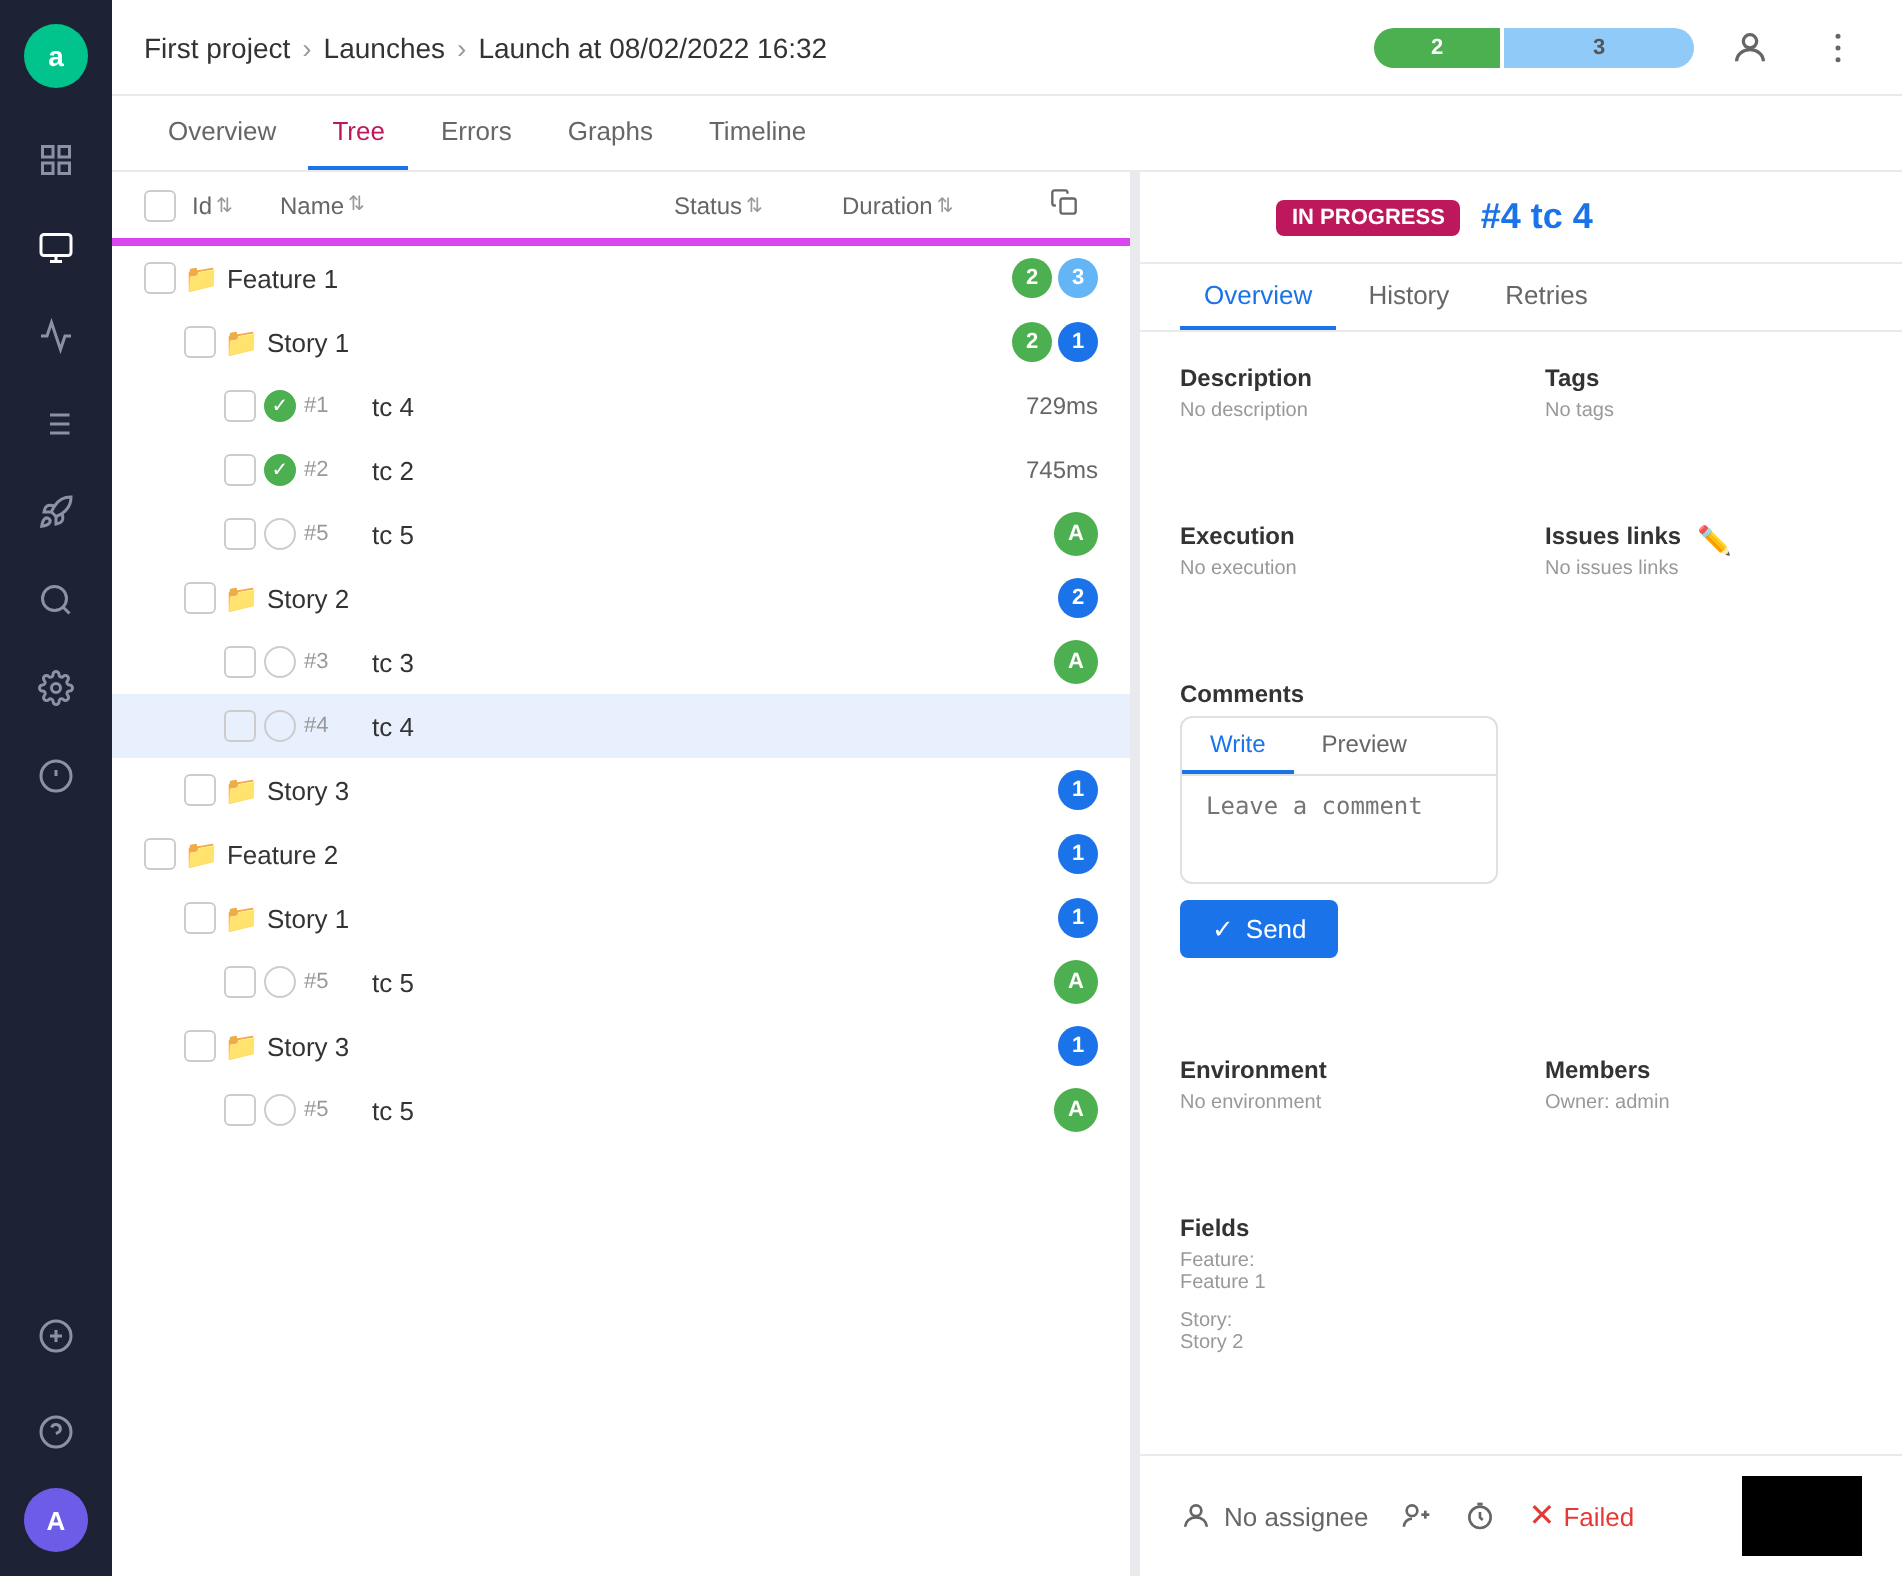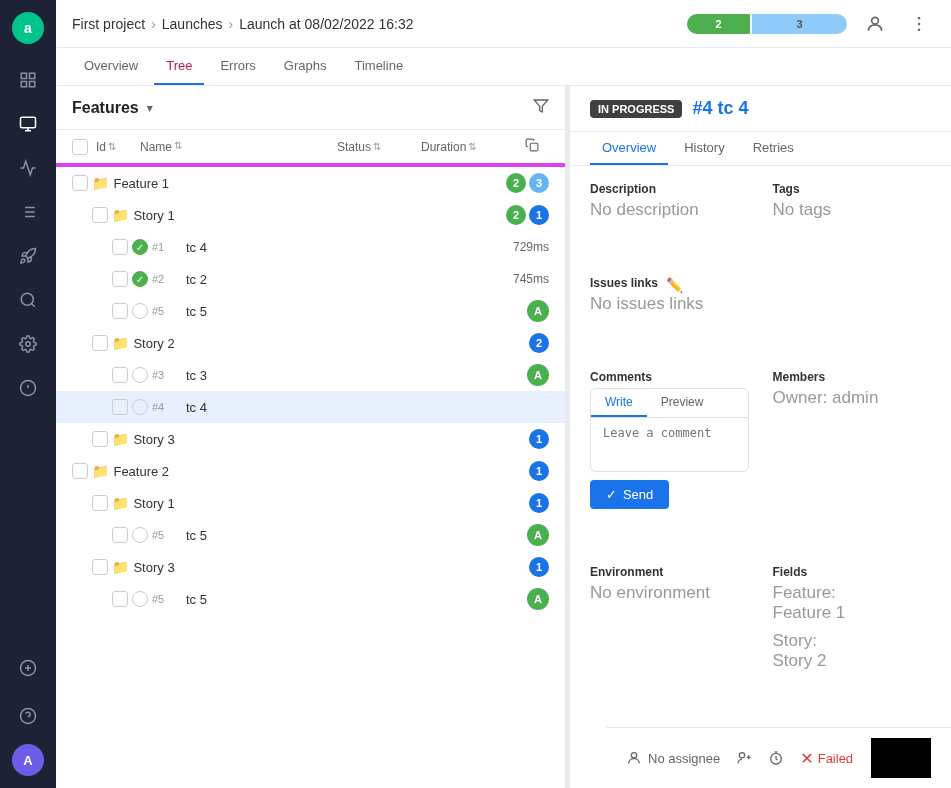--- a/index.html
+++ b/index.html
@@ -68,39 +68,39 @@
     .row-duration { font-size: 12px; color: #666; flex-shrink: 0; text-align: right; width: 70px; }
     .status-circle { width: 16px; height: 16px; border-radius: 50%; flex-shrink: 0; border: 1.5px solid #ccc; display: flex; align-items: center; justify-content: center; }
     .status-circle.passed { background: #4caf50; border-color: #4caf50; color: #fff; font-size: 10px; }
     .row-id { font-size: 11px; color: #999; width: 30px; flex-shrink: 0; }
     .avatar-circle { width: 22px; height: 22px; border-radius: 50%; background: #4caf50; color: #fff; font-size: 11px; font-weight: 600; display: flex; align-items: center; justify-content: center; flex-shrink: 0; }
     .resize-handle { width: 4px; background: #e8eaed; cursor: col-resize; flex-shrink: 0; position: relative; }
 
     
     .right-panel { flex: 1; display: flex; flex-direction: column; overflow: hidden; }
     .tc-header { display: flex; align-items: center; padding: 12px 20px; gap: 10px; border-bottom: 1px solid #e8eaed; }
-    .status-badge { background: #404040; color: #fff; font-size: 11px; font-weight: 600; padding: 3px 8px; border-radius: 4px; }
+    .status-badge { background: #be185d; color: #fff; font-size: 11px; font-weight: 600; padding: 3px 8px; border-radius: 4px; margin-left: 48px; }
     .tc-title { font-size: 18px; font-weight: 600; color: #1a73e8; }
     .detail-tabs { display: flex; padding: 0 20px; border-bottom: 1px solid #e8eaed; gap: 4px; }
     .detail-tab { padding: 8px 12px; font-size: 13px; color: #666; cursor: pointer; border-bottom: 2px solid transparent; }
     .detail-tab.active { color: #1a73e8; border-bottom-color: #1a73e8; font-weight: 500; }
     .detail-content { flex: 1; overflow-y: auto; padding: 16px 20px; display: grid; grid-template-columns: 1fr 1fr; gap: 16px 24px; }
     .detail-section { }
     .detail-label { font-size: 12px; font-weight: 600; color: #333; margin-bottom: 4px; }
-    .detail-value { font-size: 17px; color: #999; }
+    .detail-value { font-size: 10px; color: #999; }
     .comments-section { grid-column: 1; }
     .comment-box { border: 1px solid #e0e0e0; border-radius: 6px; overflow: hidden; }
     .comment-tabs { display: flex; border-bottom: 1px solid #e0e0e0; }
     .comment-tab { padding: 6px 14px; font-size: 12px; color: #666; cursor: pointer; }
     .comment-tab.active { color: #1a73e8; border-bottom: 2px solid #1a73e8; }
     .comment-input { width: 100%; padding: 8px 12px; font-size: 12px; color: #999; border: none; outline: none; resize: none; height: 50px; font-family: monospace; }
     .send-btn { display: flex; align-items: center; gap: 6px; background: #1a73e8; color: #fff; border: none; border-radius: 4px; padding: 7px 16px; font-size: 13px; cursor: pointer; margin-top: 8px; }
     .issues-links-header { display: flex; align-items: center; gap: 8px; }
     .edit-icon { color: #666; cursor: pointer; font-size: 14px; }
-    .bottom-bar { display: flex; align-items: center; padding: 10px 20px; border-top: 1px solid #e8eaed; gap: 16px; font-size: 13px; color: #666; margin-left: 36px; }
+    .bottom-bar { display: flex; align-items: center; padding: 10px 20px; border-top: 1px solid #e8eaed; gap: 16px; font-size: 13px; color: #666; }
     .bottom-bar-item { display: flex; align-items: center; gap: 6px; cursor: pointer; }
     .failed-badge { display: flex; align-items: center; gap: 4px; color: #e53935; font-weight: 500; }
     .failed-x { color: #e53935; font-size: 16px; }
     .bottom-right { margin-left: auto; }
     .black-box { width: 60px; height: 40px; background: #000; }
 
     
     .icon-svg { width: 18px; height: 18px; }
   </style>
 </head>
@@ -227,29 +227,20 @@
     <div class="nav-tab">Overview</div>
     <div class="nav-tab active">Tree</div>
     <div class="nav-tab">Errors</div>
     <div class="nav-tab">Graphs</div>
     <div class="nav-tab">Timeline</div>
   </div>
 
   <div class="content">
 
     <div class="tree-panel">
-      <div class="features-header">
-        <span class="features-title">Features</span>
-        <span class="features-chevron">▾</span>
-        <div class="filter-icon">
-          <svg width="16" height="16" viewBox="0 0 24 24" fill="none" stroke="currentColor" stroke-width="2">
-              <polygon points="22 3 2 3 10 12.46 10 19 14 21 14 12.46 22 3"></polygon>
-            </svg>
-        </div>
-      </div>
 
       <div class="table-header">
         <div class="th-checkbox">
           <div style="width:16px;height:16px;border:1.5px solid #ccc;border-radius:3px;"></div>
         </div>
         <div class="th-id">
           <span>Id</span>
           <span class="sort-icon">⇅</span>
         </div>
         <div class="th-name">
@@ -416,20 +407,24 @@
         <div class="detail-section">
           <div class="detail-label">Description</div>
           <div class="detail-value">No description</div>
         </div>
 
         <div class="detail-section">
           <div class="detail-label">Tags</div>
           <div class="detail-value">No tags</div>
         </div>
 
+        <div class="detail-section">
+          <div class="detail-label">Execution</div>
+          <div class="detail-value">No execution</div>
+        </div>
 
         <div class="detail-section">
           <div class="issues-links-header">
             <div class="detail-label">Issues links</div>
             <span class="edit-icon">✏️</span>
           </div>
           <div class="detail-value">No issues links</div>
         </div>
 
         <div class="detail-section comments-section">
@@ -440,31 +435,31 @@
               <div class="comment-tab">Preview</div>
             </div>
             <textarea class="comment-input" placeholder="Leave a comment" style=""></textarea>
           </div>
           <button class="send-btn">
             <span>✓</span>
             <span>Send</span>
           </button>
         </div>
 
+        <div class="detail-section" style="grid-column:1;">
+          <div class="detail-label">Environment</div>
+          <div class="detail-value">No environment</div>
+        </div>
+
         <div class="detail-section">
           <div class="detail-label">Members</div>
           <div class="detail-value">
             <span>Owner:</span>
             <span>admin</span>
           </div>
-        </div>
-
-        <div class="detail-section" style="grid-column:1;">
-          <div class="detail-label">Environment</div>
-          <div class="detail-value">No environment</div>
         </div>
 
         <div class="detail-section">
           <div class="detail-label">Fields</div>
           <div class="detail-value">
             <span>Feature:</span><br>
             <span>Feature 1</span>
           </div>
           <div class="detail-value" style="margin-top:8px;">
             <span>Story:</span><br>

